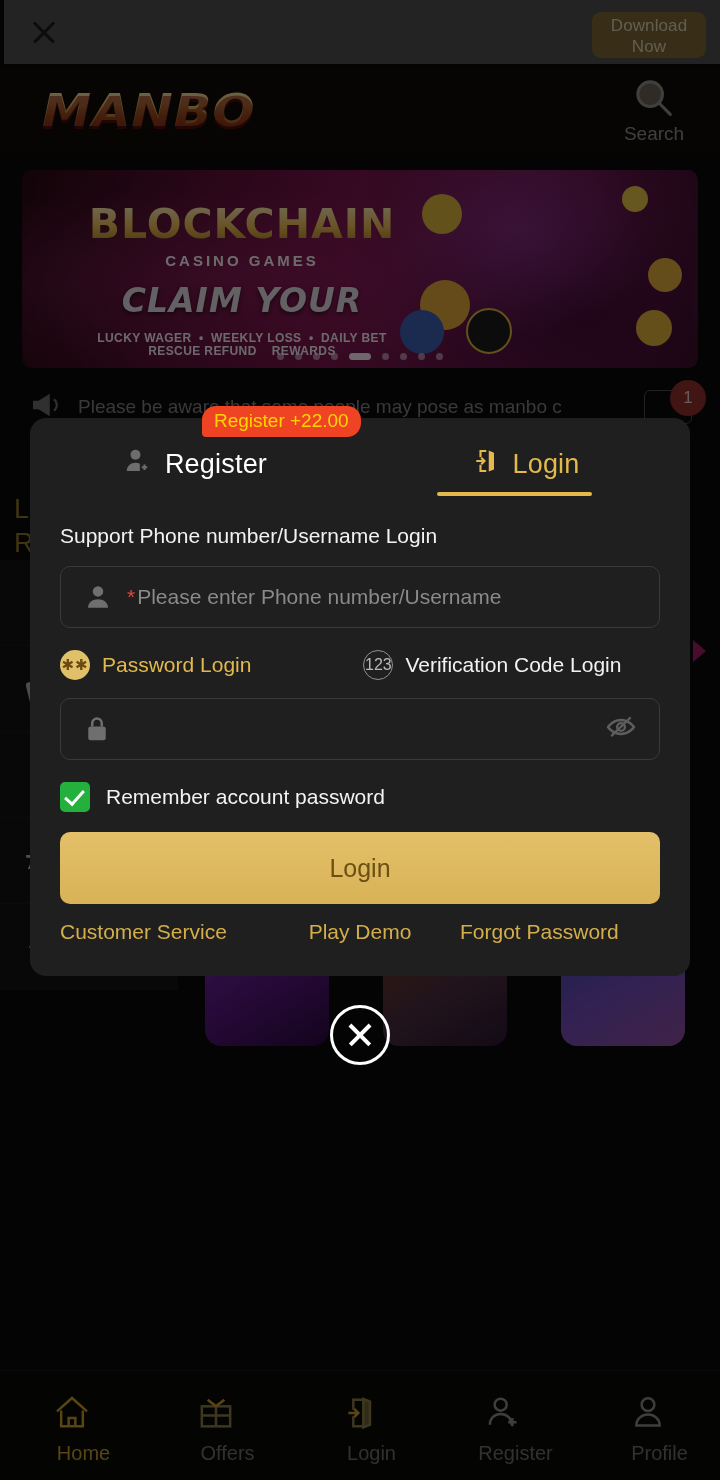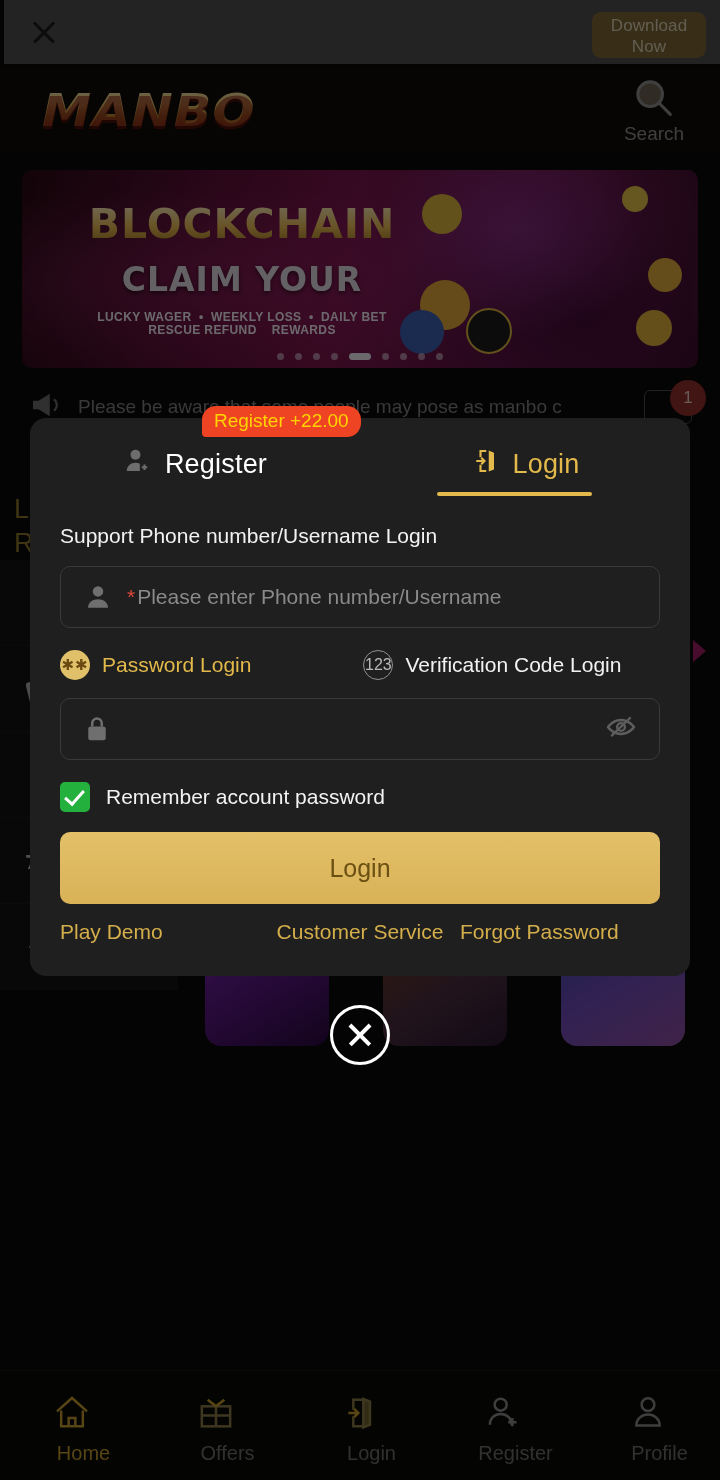--- a/index.html
+++ b/index.html
@@ -61,21 +61,21 @@
       linear-gradient(100deg,#2a0a14 0%,#5d1038 28%,#7a1348 48%,#56103a 70%,#1d0a14 100%);
   }
   .banner .glow{position:absolute;inset:0;
     background:radial-gradient(ellipse at 30% 55%, rgba(160,40,110,.40), rgba(0,0,0,0) 60%);}
   .banner .txt { position:absolute; left:60px; top:30px; text-align:center; width:320px; }
   .bn-1 { font-family:"DejaVu Sans",sans-serif; font-weight:bold; font-size:41px; letter-spacing:1px;
     background:linear-gradient(180deg,#fff3cf,#e5b955 55%,#a5761f);
     -webkit-background-clip:text;background-clip:text;color:transparent; }
   .bn-2 { font-size:15px; font-weight:bold; letter-spacing:3px; color:#f0eef0; margin-top:4px; }
   .bn-3 { font-family:"DejaVu Sans",sans-serif; font-weight:bold; font-size:33px; letter-spacing:1px;
-    color:#dcd8de; margin-top:12px; text-shadow:0 2px 5px rgba(0,0,0,.6); }
+    color:#dcd8de; margin-top:12px; text-shadow:0 2px 5px rgba(0,0,0,.6);font-style:italic; }
   .bn-4 { font-size:12px; font-weight:bold; letter-spacing:.4px; color:#efe9ef; margin-top:12px; line-height:13px; }
   .b-girl { position:absolute; right:6px; top:0; width:300px; height:198px;
     background:
       radial-gradient(ellipse at 42% 30%, rgba(150,60,160,.55), rgba(0,0,0,0) 55%),
       radial-gradient(ellipse at 60% 70%, rgba(60,10,50,.8), rgba(0,0,0,0) 70%);
   }
   .coin { position:absolute; border-radius:50%; }
   .dots { position:absolute; left:0; right:0; bottom:8px; display:flex; gap:11px; justify-content:center; }
   .dots i { width:7px;height:7px;border-radius:50%;background:rgba(235,225,235,.55); display:block;}
   .dots i.on { width:22px; border-radius:4px; background:#efe9ef; }
@@ -222,20 +222,21 @@
         <div class="coin" style="left:30px;top:24px;width:40px;height:40px;background:#d9b43c;"></div>
         <div class="coin" style="left:28px;top:110px;width:50px;height:50px;background:#e0a63a;"></div>
         <div class="coin" style="left:8px;top:140px;width:44px;height:44px;background:#3c5fb0;"></div>
         <div class="coin" style="left:74px;top:138px;width:46px;height:46px;background:#1b1b1b;border:2px solid #d7b13c;"></div>
         <div class="coin" style="right:44px;top:16px;width:26px;height:26px;background:#e0c046;"></div>
         <div class="coin" style="right:10px;top:88px;width:34px;height:34px;background:#dfa93c;"></div>
         <div class="coin" style="right:20px;bottom:22px;width:36px;height:36px;background:#ddb03c;"></div>
       </div>
       <div class="txt">
         <div class="bn-1">BLOCKCHAIN</div>
+        <div class="bn-2">CASINO GAMES</div>
         <div class="bn-3">CLAIM YOUR</div>
         <div class="bn-4">
           <span>LUCKY WAGER</span>
           &nbsp;•&nbsp;
           <span>WEEKLY LOSS</span>
           &nbsp;•&nbsp;
           <span>DAILY BET</span>
           <br>
           <span>RESCUE REFUND</span>
           &nbsp;&nbsp;
@@ -488,21 +489,21 @@
     </div>
 
     <div class="remember">
       <span class="chk"></span>
       <span class="rl">Remember account password</span>
     </div>
 
     <div class="loginbtn">Login</div>
 
     <div class="links">
+      <span class="lk">Customer Service</span>
       <span class="lk">Play Demo</span>
-      <span class="lk">Customer Service</span>
       <span class="lk">Forgot Password</span>
     </div>
   </div>
 
   <div class="modal-close"></div>
 
 </div>
 
 </body></html>

